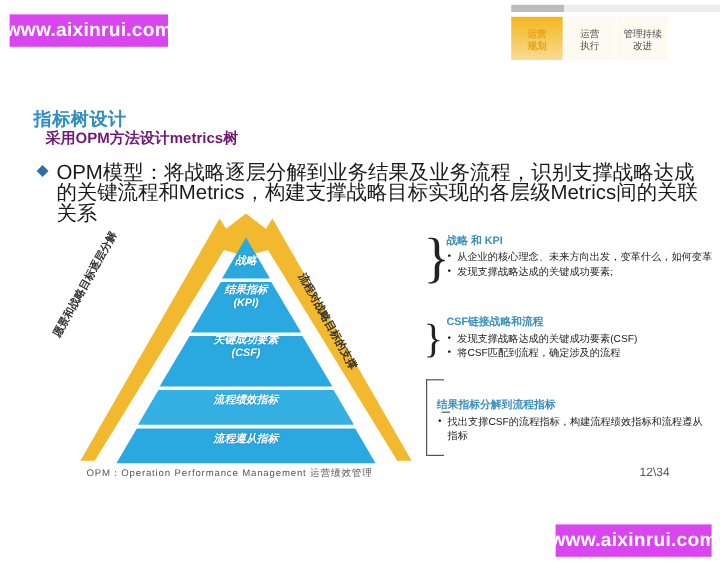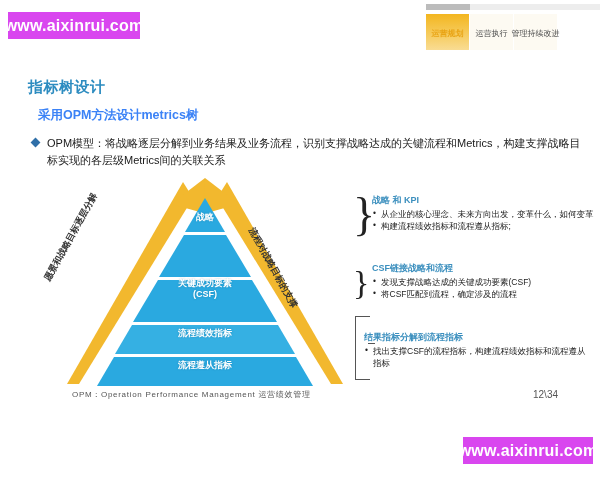--- a/index.html
+++ b/index.html
@@ -46,20 +46,21 @@
     left: 426px;
     top: 14px;
     display: flex;
     align-items: flex-start;
     height: 42px;
   }
   .nav-tab {
     width: 44px;
     height: 36px;
     display: flex;
+    flex-direction: column;
     align-items: center;
     justify-content: center;
     font-size: 8px;
     line-height: 10.5px;
     color: #4a4a4a;
     text-align: center;
     background: #fdfaf2;
     border-right: 1px solid #ffffff;
     padding-top: 4px;
     box-sizing: border-box;
@@ -84,33 +85,33 @@
     top: 4px;
     width: 132px;
     height: 6px;
     background: #ededed;
   }
 
   
   .page-title {
     position: absolute;
     left: 28px;
-    top: 78px;
+    top: 90px;
     font-size: 15px;
     font-weight: bold;
     color: #2d8cc0;
     letter-spacing: 0.5px;
   }
   .sub-title {
     position: absolute;
     left: 38px;
     top: 107px;
     font-size: 12.5px;
     font-weight: bold;
-    color: #3b82f6;
+    color: #701a75;
   }
 
   
   .bullet-row {
     position: absolute;
     left: 32px;
     top: 135px;
     width: 552px;
     display: flex;
     align-items: flex-start;
@@ -118,21 +119,21 @@
   .diamond {
     width: 7px;
     height: 7px;
     background: #2f6fa8;
     transform: rotate(45deg);
     margin-top: 4px;
     margin-right: 8px;
     flex: 0 0 auto;
   }
   .bullet-text {
-    font-size: 11px;
+    font-size: 17px;
     line-height: 17px;
     color: #1a1a1a;
   }
 
   
   .pyramid-wrap {
     position: absolute;
     left: 55px;
     top: 170px;
     width: 300px;
@@ -143,20 +144,21 @@
   .layer-label {
     position: absolute;
     color: #ffffff;
     font-size: 9px;
     font-weight: bold;
     text-align: center;
     line-height: 11px;
     width: 160px;
     left: 70px;
     text-shadow: 0 0 2px rgba(0,80,120,.35);
+    font-style: italic;
   }
   #lbl-0 { top: 42px; }
   #lbl-1 { top: 66px; }
   #lbl-2 { top: 108px; }
   #lbl-3 { top: 158px; }
   #lbl-4 { top: 190px; }
 
   .side-label {
     position: absolute;
     font-size: 9px;
@@ -299,40 +301,44 @@
       <polygon points="129,65 171,65 196,107 104,107" fill="#2aa9e0"></polygon>
       <polygon points="103,110 197,110 222,152 78,152" fill="#2aa9e0"></polygon>
       <polygon points="77,155 223,155 240,184 60,184" fill="#35b0e3"></polygon>
       <polygon points="59,187 241,187 258,216 42,216" fill="#2aa9e0"></polygon>
     </g>
   </svg>
 
   <div class="layer-label" id="lbl-0">
     <span>战略</span>
   </div>
+  <div class="layer-label" id="lbl-1">
+    <span>结果指标</span><br>
+    <span>(KPI)</span>
+  </div>
   <div class="layer-label" id="lbl-2">
     <span>关键成功要素</span><br>
     <span>(CSF)</span>
   </div>
   <div class="layer-label" id="lbl-3">
     <span>流程绩效指标</span>
   </div>
   <div class="layer-label" id="lbl-4">
     <span>流程遵从指标</span>
   </div>
 
   <div class="side-label" id="side-left">愿景和战略目标逐层分解</div>
   <div class="side-label" id="side-right">流程对战略目标的支撑</div>
 </div>
 
 <div class="brace" id="brace-1">}</div>
 <div class="anno" id="anno-1">
   <div class="anno-title">战略 和 KPI</div>
   <div class="anno-item">从企业的核心理念、未来方向出发，变革什么，如何变革</div>
-  <div class="anno-item">构建流程绩效指标和流程遵从指标;</div>
+  <div class="anno-item">发现支撑战略达成的关键成功要素;</div>
 </div>
 
 <div class="brace" id="brace-2">}</div>
 <div class="anno" id="anno-2">
   <div class="anno-title">CSF链接战略和流程</div>
   <div class="anno-item">发现支撑战略达成的关键成功要素(CSF)</div>
   <div class="anno-item">将CSF匹配到流程，确定涉及的流程</div>
 </div>
 
 <div class="bracket"></div>

